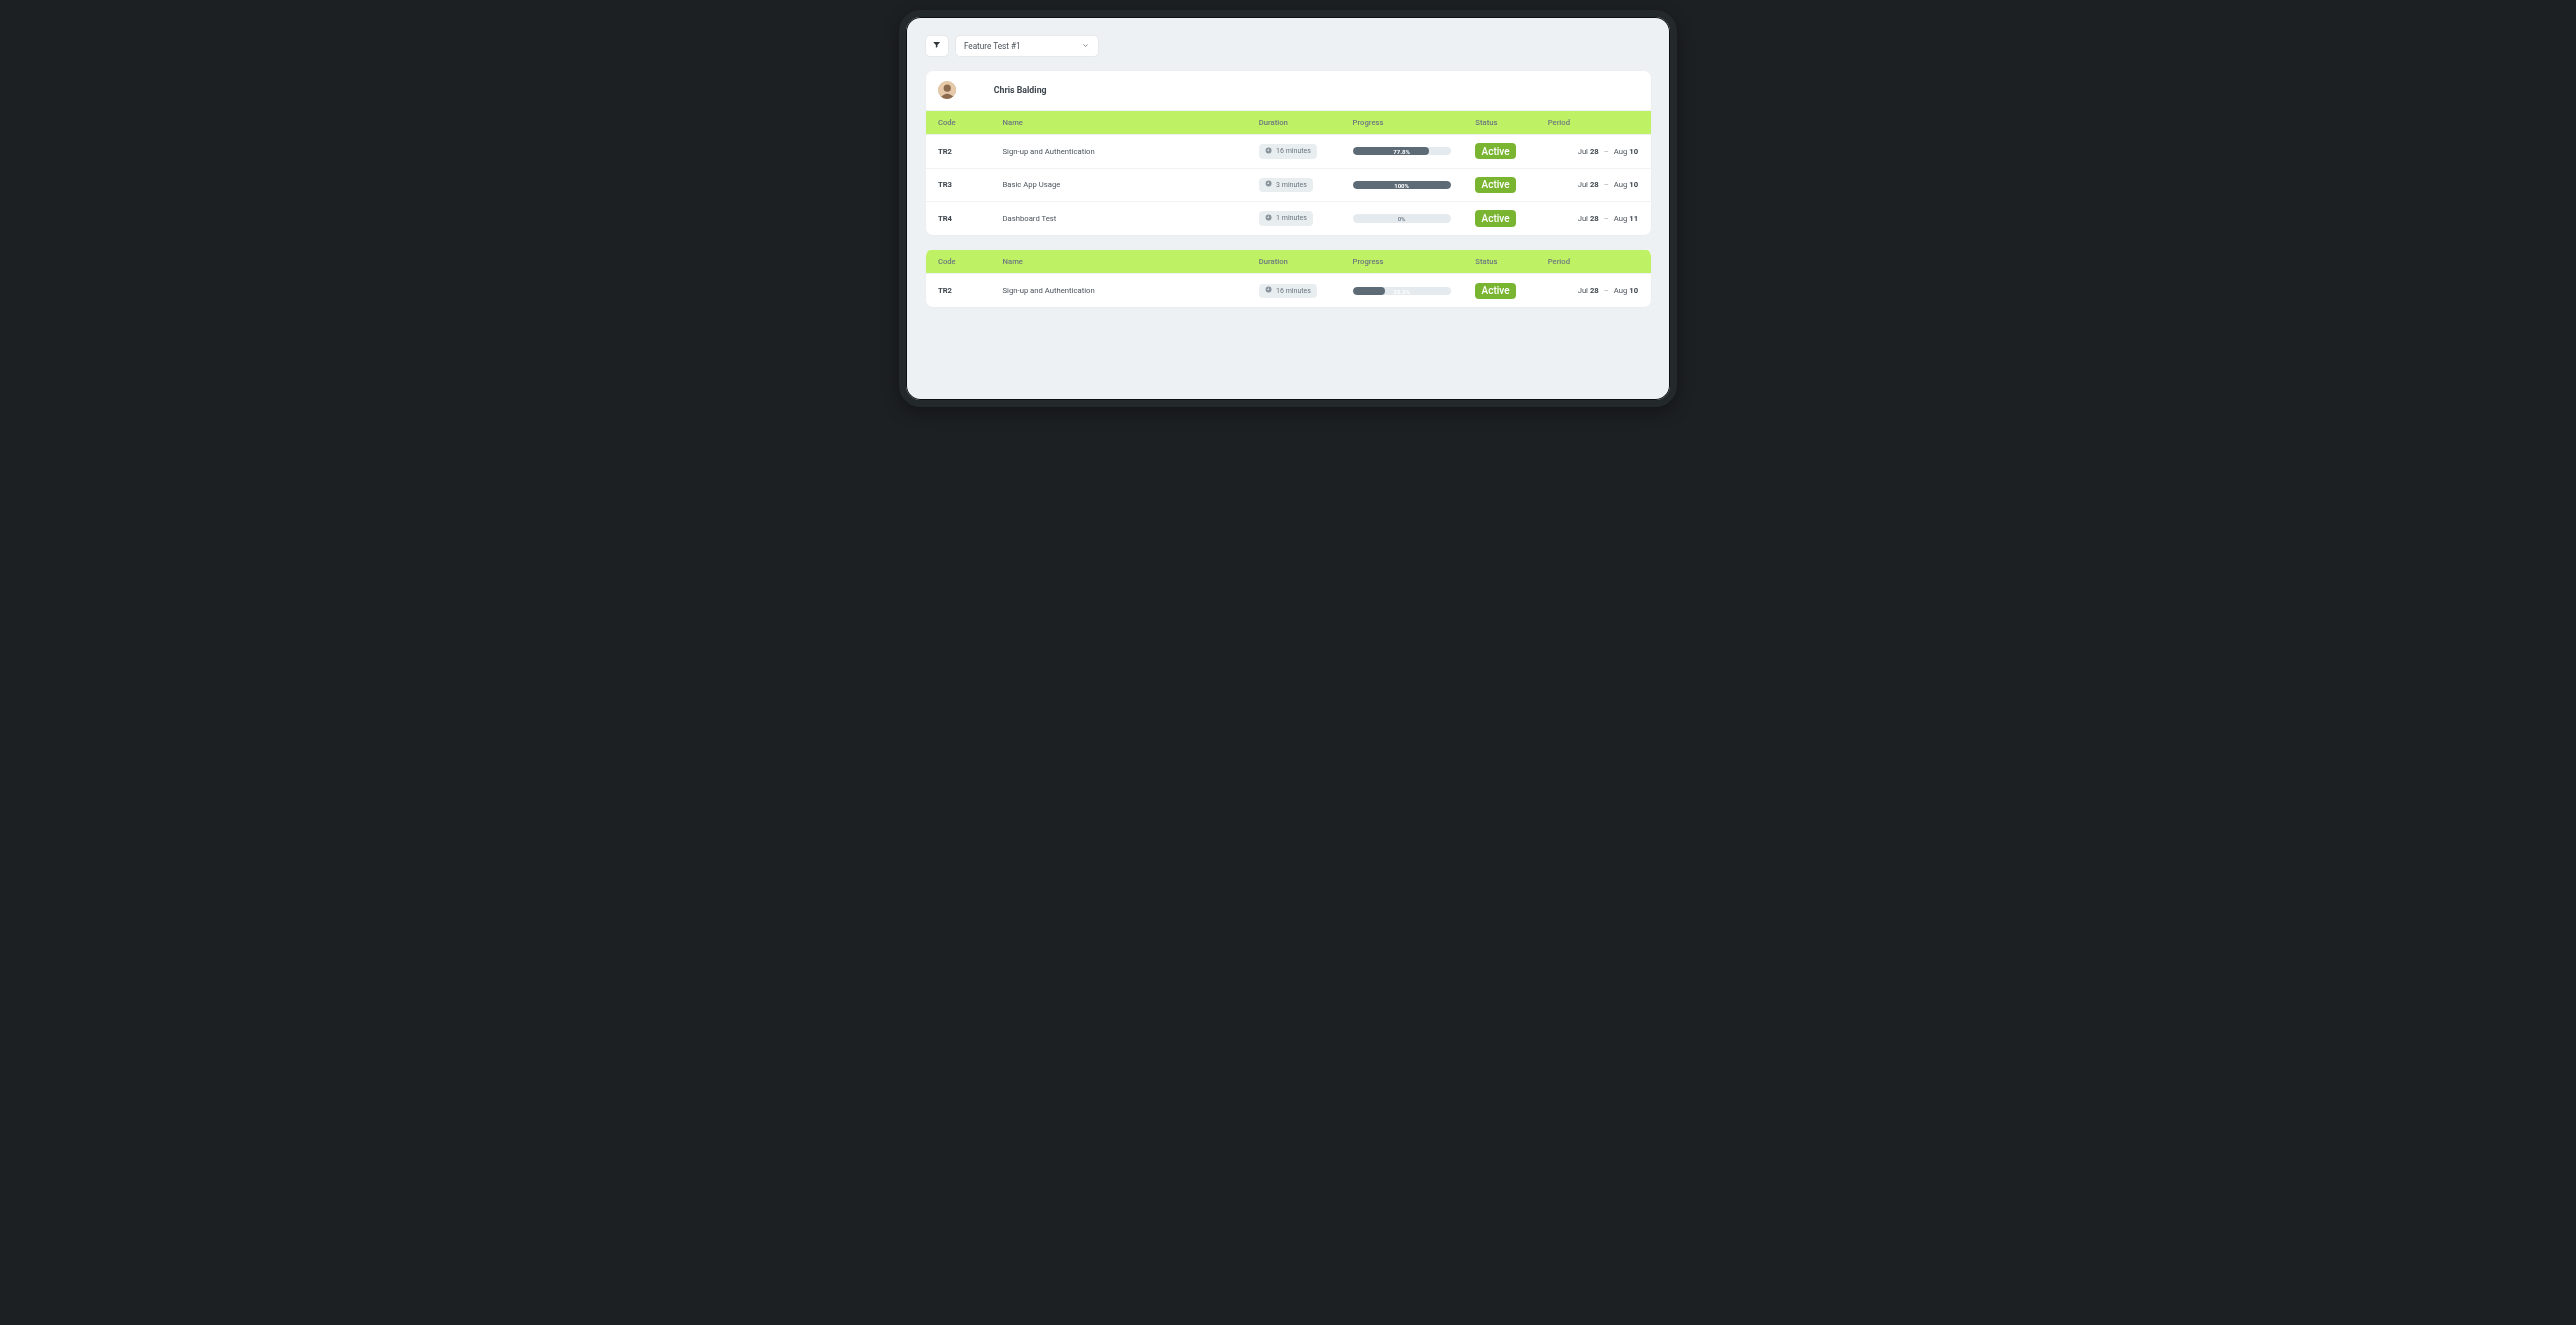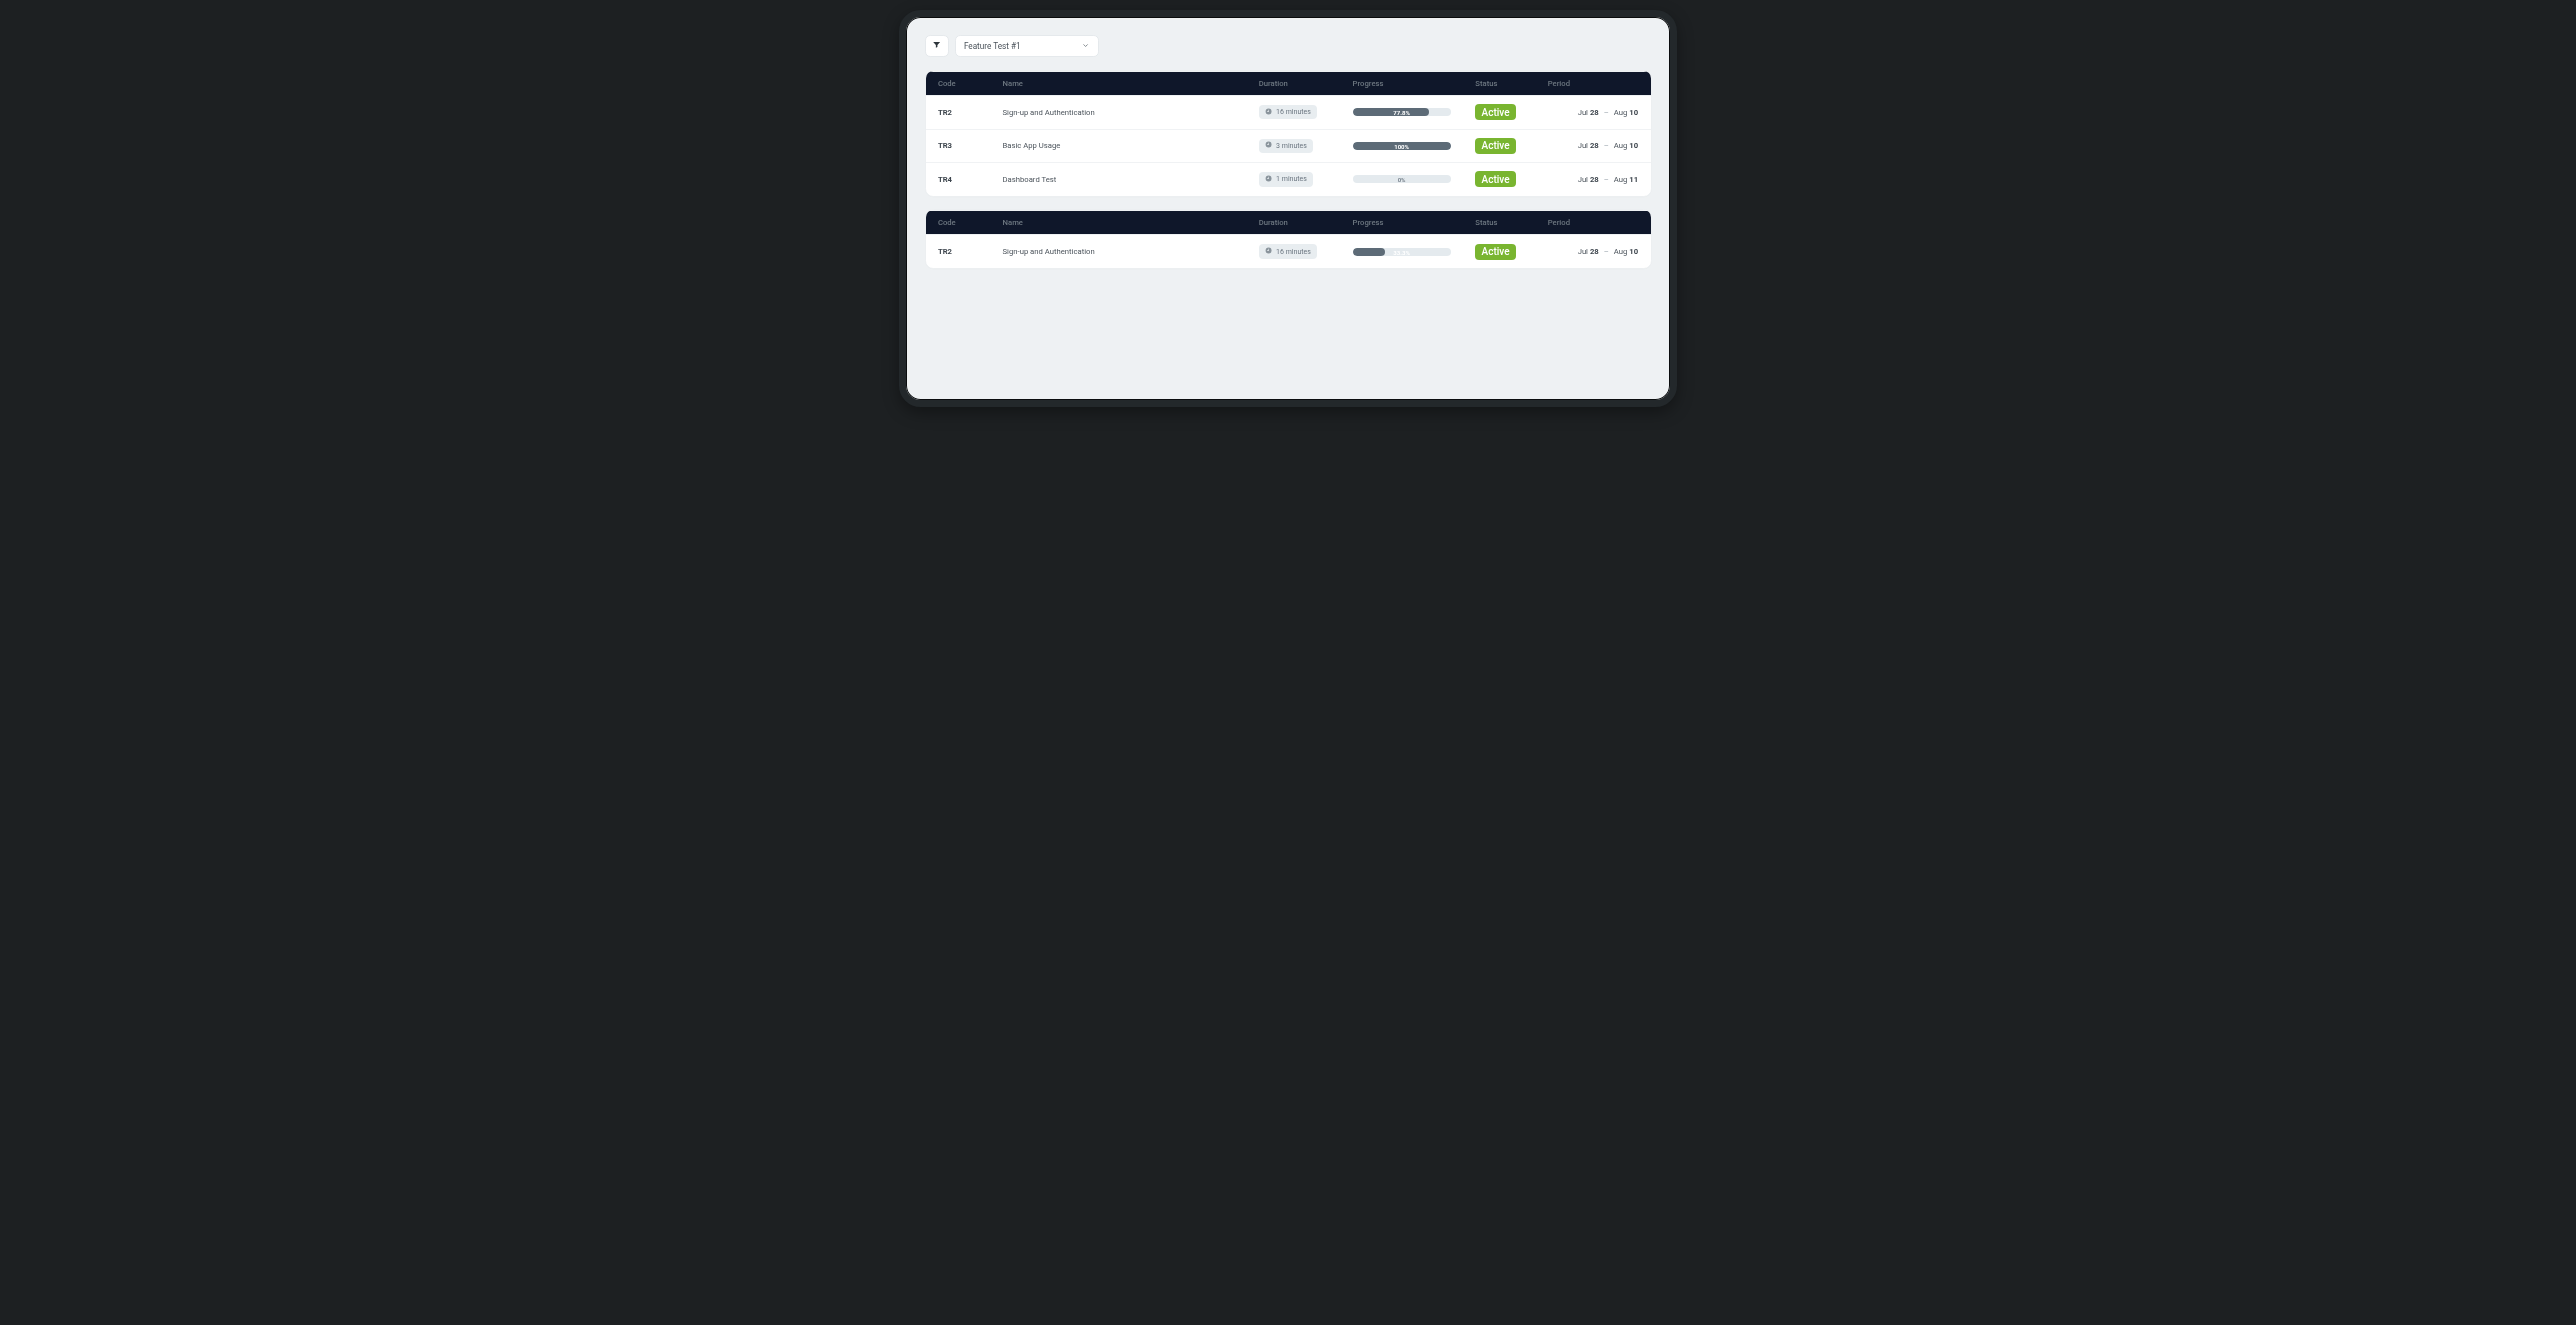--- a/index.html
+++ b/index.html
@@ -93,21 +93,21 @@
   }
   table {
     width: 100%;
     border-collapse: collapse;
   }
   thead th {
     text-align: left;
     font-weight: 500;
     color: #6d7780;
     font-size: 7.7px;
-    background: #0f172a;
+    background: #bef264;
     padding: 7.2px 12.4px;
     border-top: 0.5px solid #eef1f3;
     border-bottom: 0.5px solid #eef1f3;
   }
   tbody td {
     padding: 8.2px 12.4px;
     border-bottom: 0.5px solid #f0f2f4;
     font-size: 7.7px;
     color: #4b535b;
     vertical-align: middle;
@@ -192,20 +192,30 @@
       <span>
         <svg viewBox="0 0 24 24" fill="none" stroke-width="2.2" stroke-linecap="round" stroke-linejoin="round">
             <polyline points="6 9 12 15 18 9"></polyline>
           </svg>
       </span>
     </div>
   </div>
 
   <div id="groups">
       <div class="card">
+        <div class="card-head">
+    <div class="avatar">
+            <svg viewBox="0 0 36 36">
+              <circle cx="18" cy="18" r="18" fill="#e6c9a8"></circle>
+              <circle cx="18" cy="14" r="7" fill="#8c6a4d"></circle>
+              <path d="M4 36c2-8 10-11 14-11s12 3 14 11z" fill="#8c6a4d"></path>
+            </svg>
+          </div>
+    <div class="person-name">Chris Balding</div>
+        </div>
         <table>
     <thead>
             <tr>
       <th class="col-code">Code</th>
       <th class="col-name">Name</th>
       <th class="col-dur">Duration</th>
       <th class="col-prog">Progress</th>
       <th class="col-status">Status</th>
       <th class="col-period">Period</th>
     </tr>

